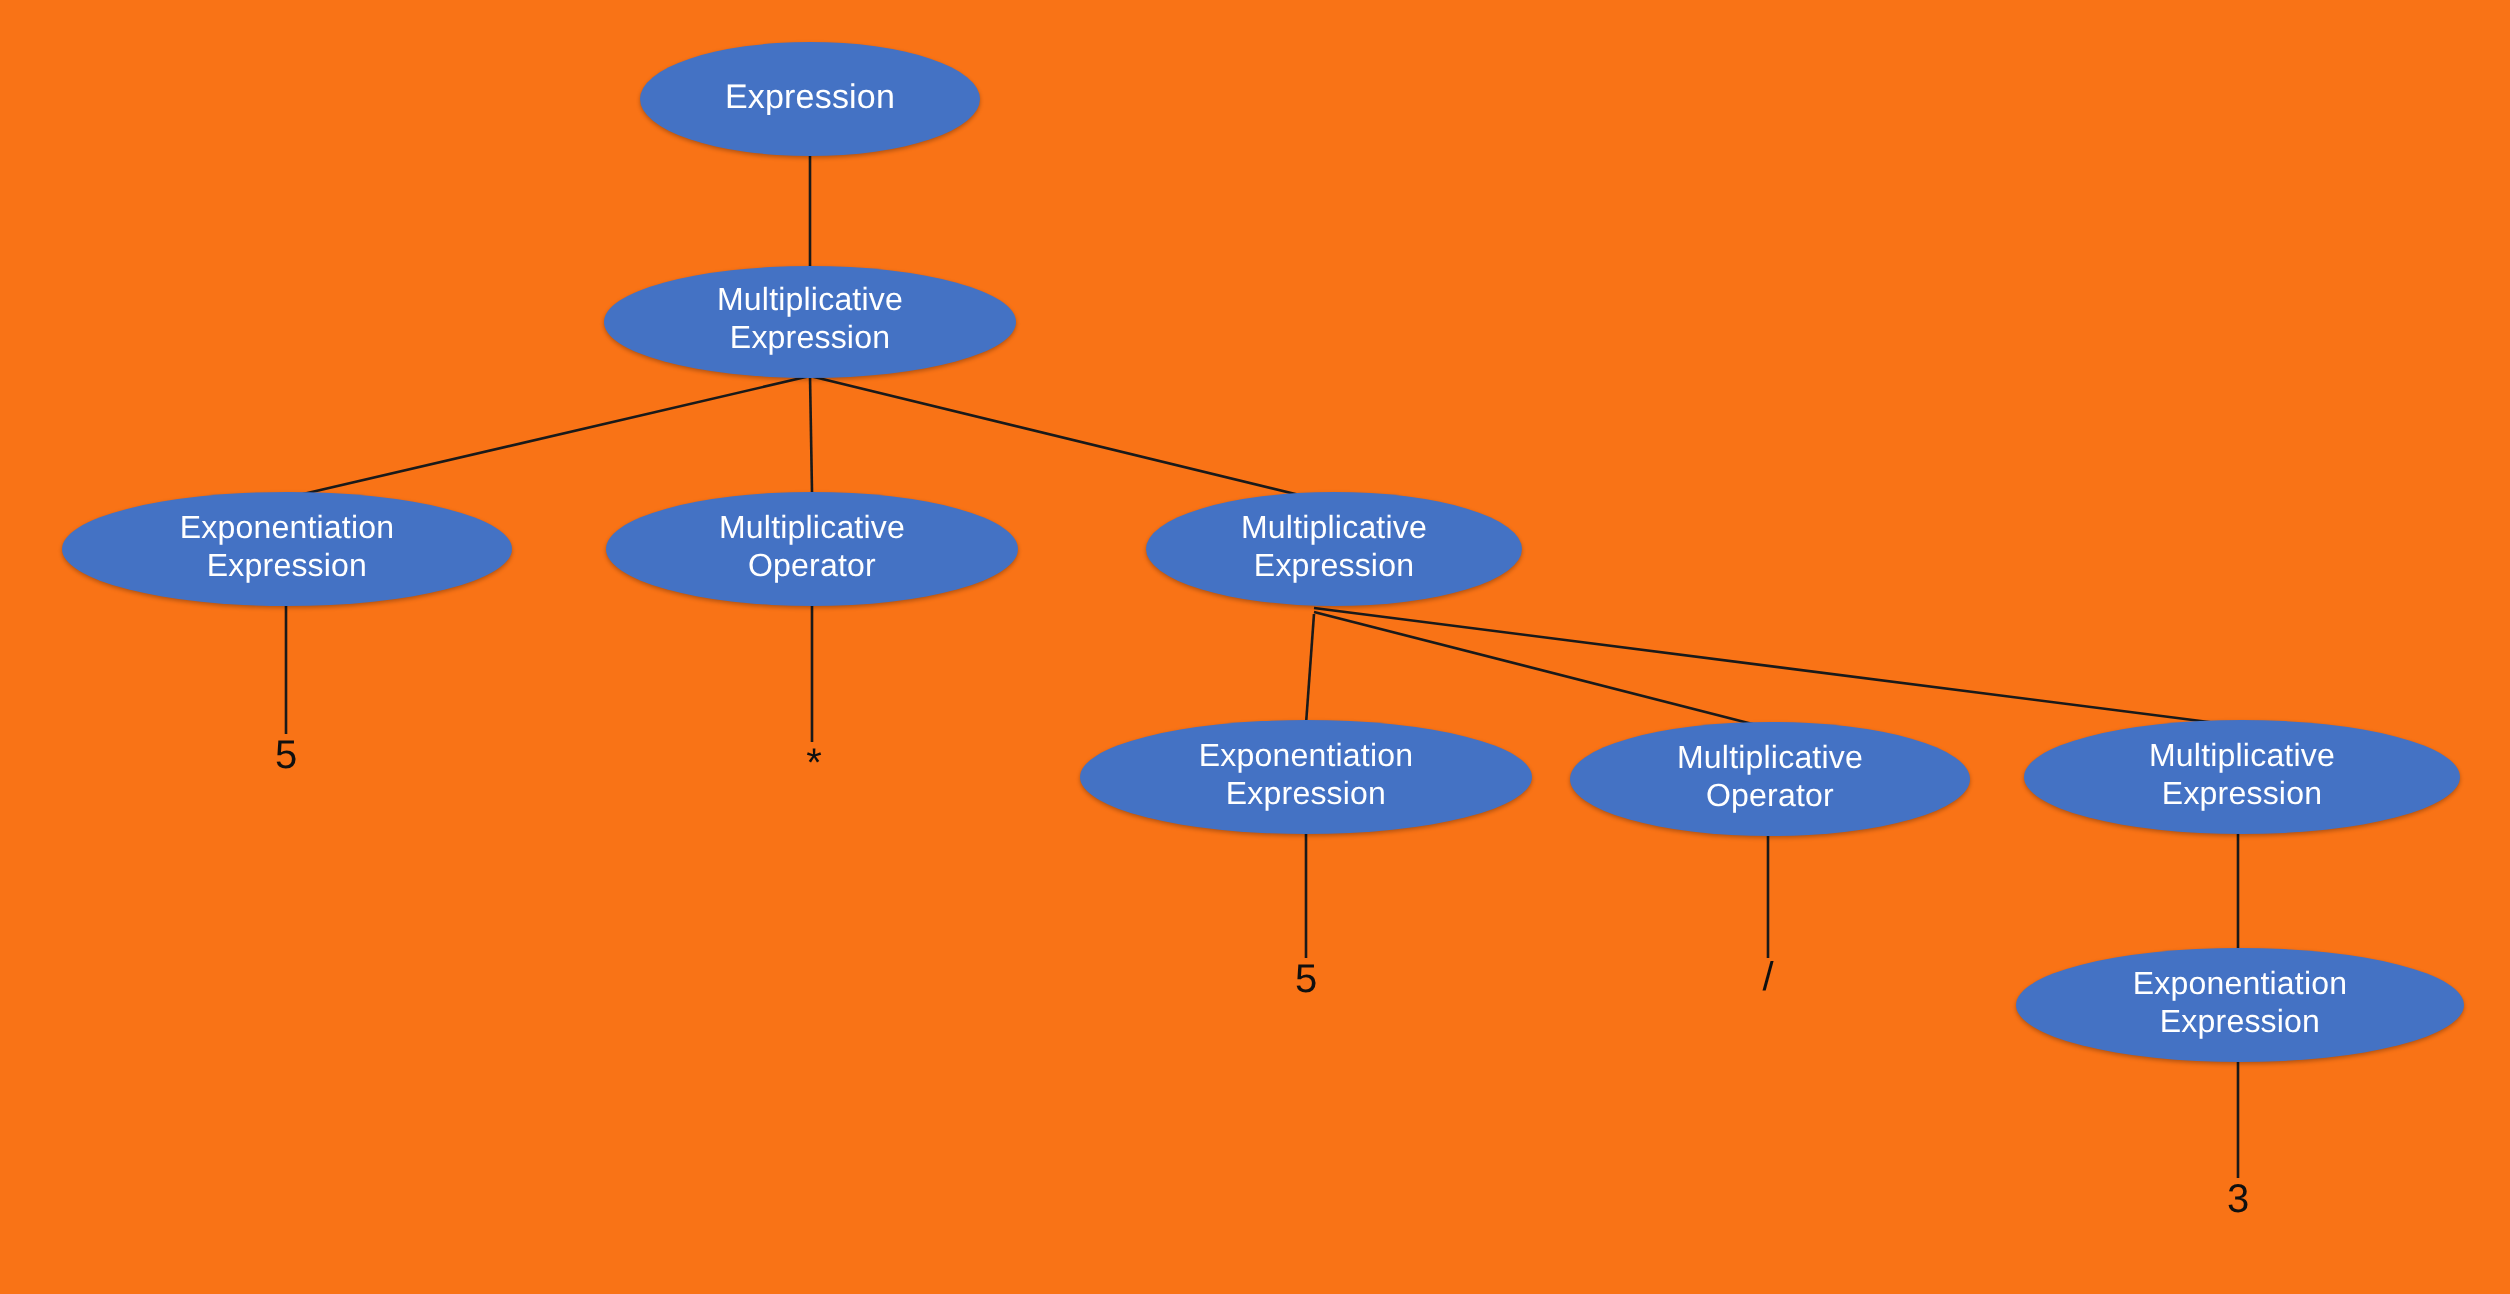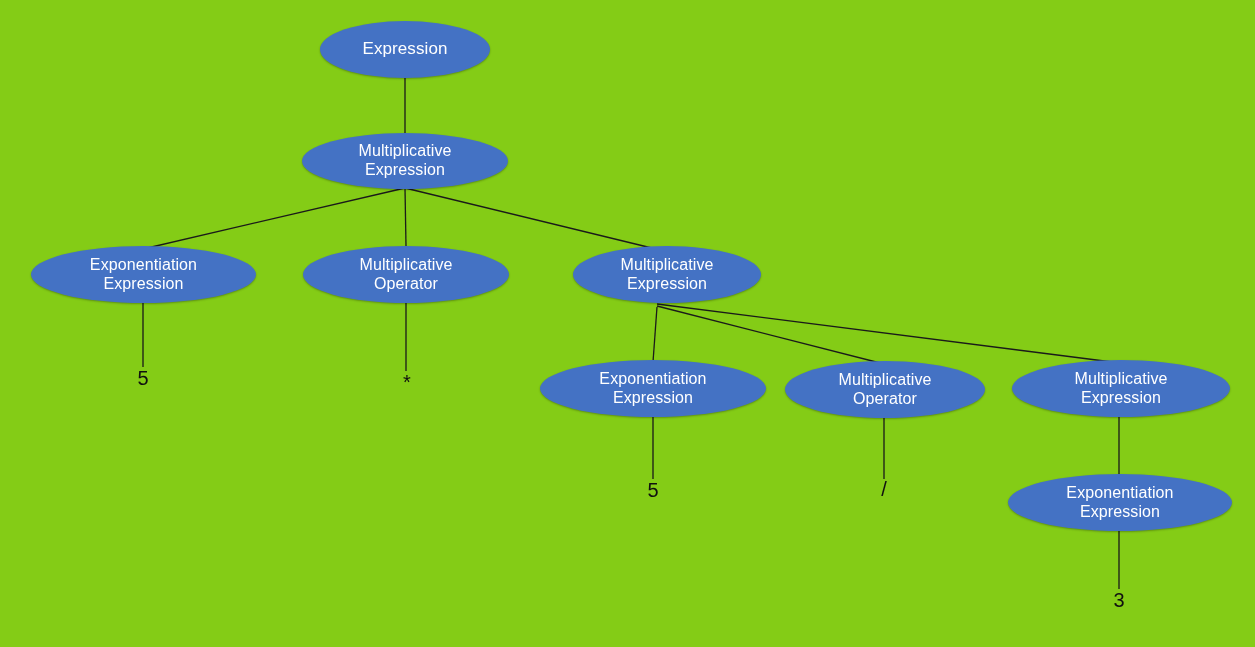--- a/index.html
+++ b/index.html
@@ -50,21 +50,21 @@
     color: #101010;
     text-align: center;
     font-size: 20px;
     line-height: 1;
     white-space: pre;
   }
 </style>
 </head>
 <body>
 
-<div id="canvas" style="background: #84cc16;">
+<div id="canvas" style="background: #f97316;">
   <svg id="edge-layer" viewBox="0 0 1255 647" width="1255" height="647">
       <line x1="405" y1="78" x2="405" y2="133" stroke="#1a1a1a" stroke-width="1.3"></line>
       <line x1="405" y1="188" x2="143" y2="249" stroke="#1a1a1a" stroke-width="1.3"></line>
       <line x1="405" y1="188" x2="406" y2="246" stroke="#1a1a1a" stroke-width="1.3"></line>
       <line x1="405" y1="188" x2="660" y2="250" stroke="#1a1a1a" stroke-width="1.3"></line>
       <line x1="657" y1="307" x2="653" y2="362" stroke="#1a1a1a" stroke-width="1.3"></line>
       <line x1="657" y1="306" x2="884" y2="364" stroke="#1a1a1a" stroke-width="1.3"></line>
       <line x1="657" y1="304" x2="1120" y2="363" stroke="#1a1a1a" stroke-width="1.3"></line>
       <line x1="1119" y1="417" x2="1119" y2="474" stroke="#1a1a1a" stroke-width="1.3"></line>
       <line x1="143" y1="303" x2="143" y2="367" stroke="#1a1a1a" stroke-width="1.3"></line>

